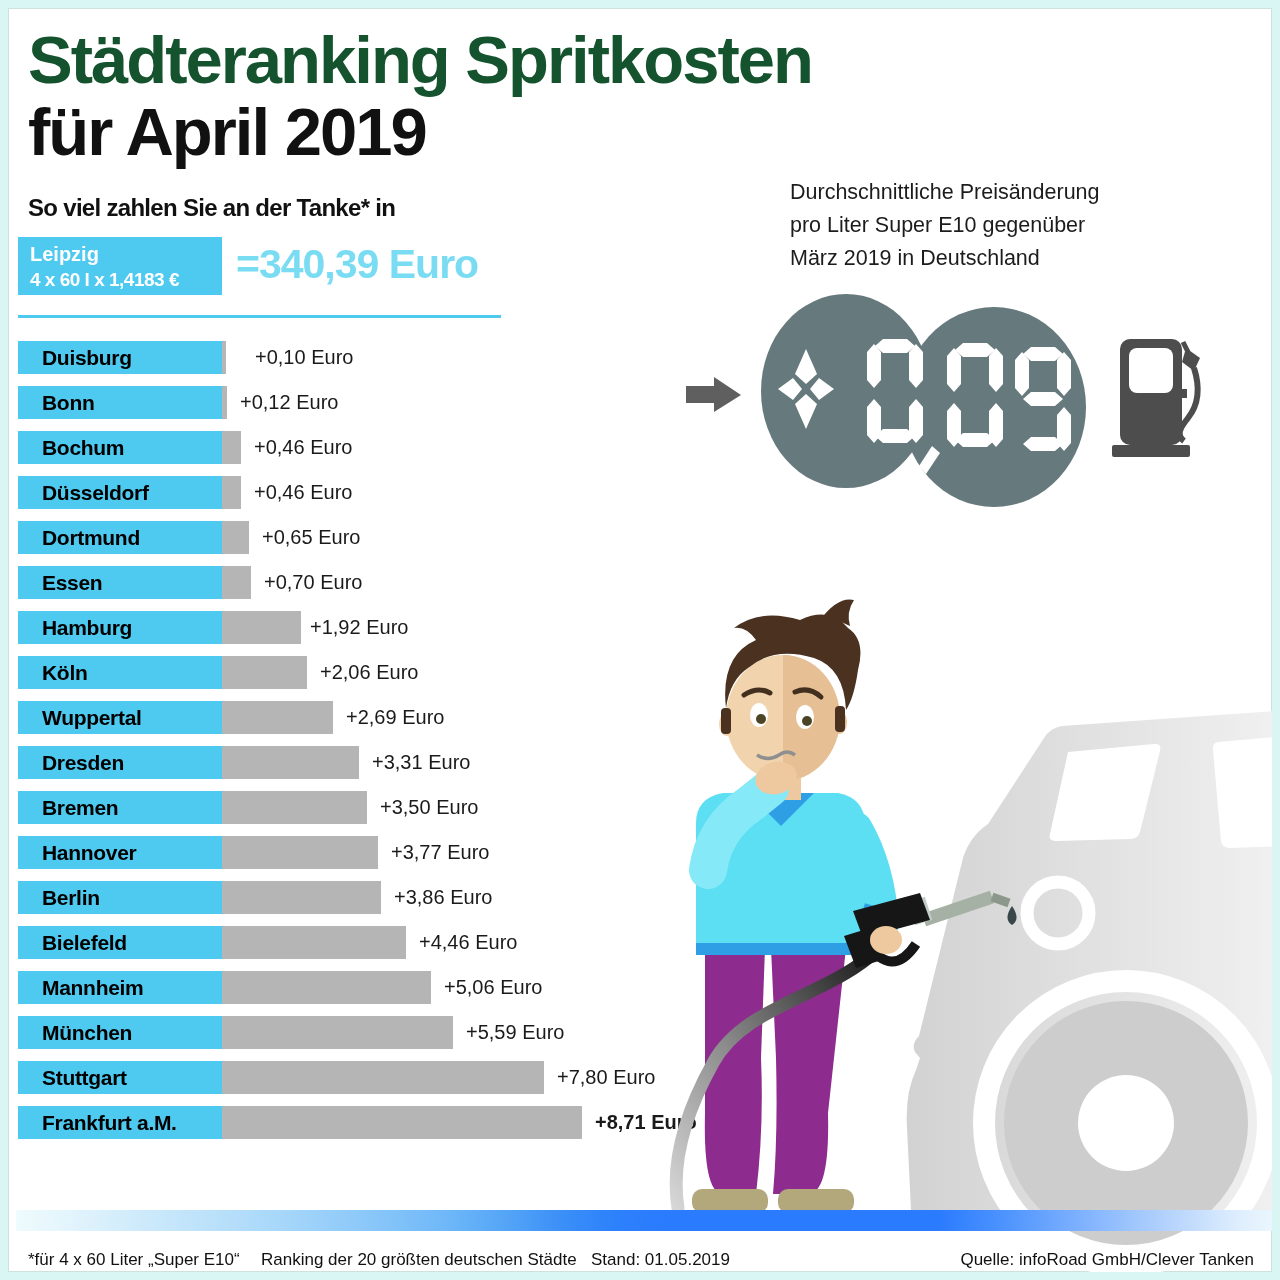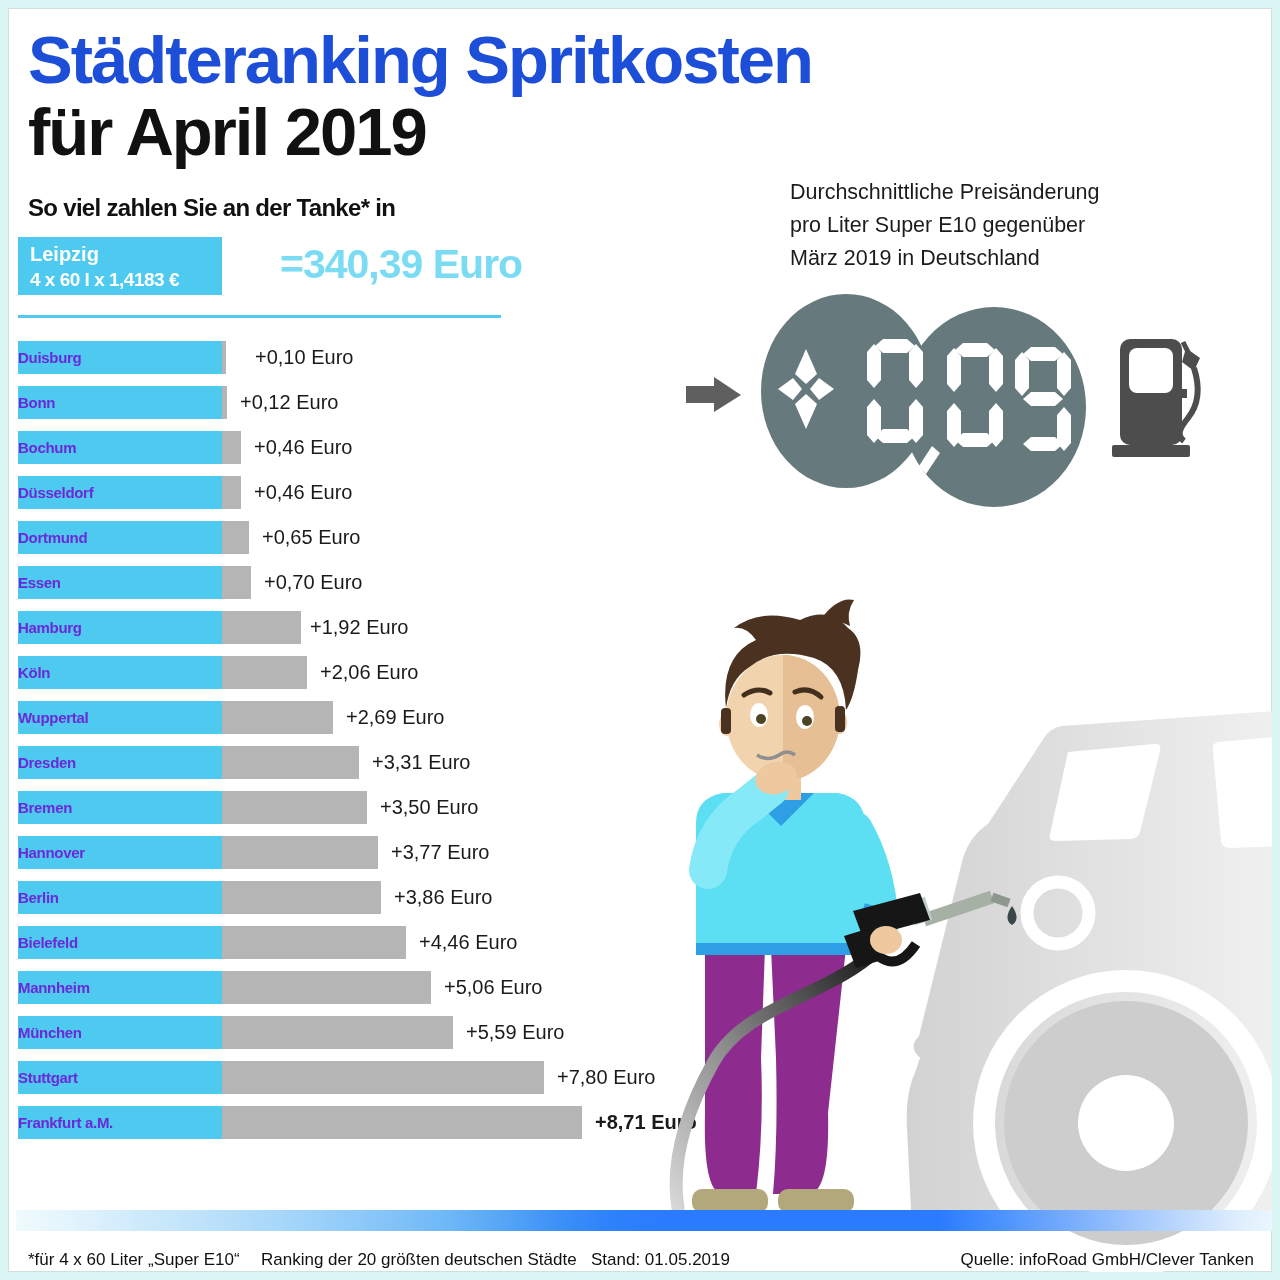--- a/index.html
+++ b/index.html
@@ -4,39 +4,39 @@
 <style>
   html,body{margin:0;padding:0;background:#ffffff;}
   .page{
     position:relative;width:1280px;height:1280px;box-sizing:border-box;
     border:8px solid #d9f6f5;background:#ffffff;overflow:hidden;
     font-family:"Liberation Sans", sans-serif;
     box-shadow: inset 0 0 0 1px #cfe0df;
   }
   .title{position:absolute;left:20px;top:16px;margin:0;font-size:67px;line-height:72px;
     font-weight:bold;letter-spacing:-2px;}
-  .title .t-gray{color:#1d4ed8;display:block;}
+  .title .t-gray{color:#14532d;display:block;}
   .title .t-black{color:#111111;display:block;}
   .subtitle{position:absolute;left:20px;top:186px;font-size:24px;font-weight:bold;
     color:#111;letter-spacing:-0.7px;}
   .example-box{position:absolute;left:10px;top:229px;width:204px;height:58px;
     background:#4ec9ef;color:#ffffff;box-sizing:border-box;padding:5px 0 0 12px;}
   .example-box .l1{font-size:20px;font-weight:bold;line-height:25px;display:block;}
   .example-box .l2{font-size:19px;font-weight:bold;line-height:25px;display:block;letter-spacing:-0.5px;}
   .example-total{position:absolute;left:228px;top:233px;font-size:41px;font-weight:bold;
-    color:#7adcf2;letter-spacing:-1px;margin-left:44px;}
+    color:#7adcf2;letter-spacing:-1px;}
   .divider{position:absolute;left:10px;top:307px;width:483px;height:3px;background:#4ec9ef;}
   .note{position:absolute;left:782px;top:168px;font-size:21.5px;line-height:33px;color:#1c1c1c;}
   .note div{white-space:nowrap;}
   #chart{position:absolute;left:10px;top:333px;width:720px;}
   .bar-row{position:relative;height:33px;margin-bottom:12px;}
   .bar-cyan{position:absolute;left:0;top:0;width:204px;height:33px;background:#4ec9ef;}
   .bar-gray{position:absolute;top:0;height:33px;background:#b5b5b5;}
-  .bar-city{position:absolute;left:0;top:0;line-height:33px;font-size:15px;
-    font-weight:bold;color:#6d28d9;letter-spacing:-0.3px;}
+  .bar-city{position:absolute;left:24px;top:0;line-height:33px;font-size:21px;
+    font-weight:bold;color:#000000;letter-spacing:-0.3px;}
   .bar-value{position:absolute;top:0;line-height:33px;font-size:20px;color:#1a1a1a;white-space:nowrap;}
   .gfx{position:absolute;left:0;top:0;width:1280px;height:1280px;pointer-events:none;}
   .bottom-bar{position:absolute;left:8px;top:1202px;width:1264px;height:21px;
     background:linear-gradient(to right,
       #effbfd 0%, #e0f3fc 5%, #cdeafb 10%, #b9e0fa 16%, #a3d5fa 22%,
       #8ac7f9 28%, #6fb8f8 34%, #53a4f7 39%, #3c90f7 43%, #2e82fb 47%,
       #2b7bff 51%, #2b7bff 73%, #4c93fe 78%, #74abfe 83%, #9cc4fd 88%,
       #c3dcfd 93%, #e0effe 97%, #ecf8fe 100%);}
   .footer-item{position:absolute;top:1242px;font-size:17px;color:#111111;white-space:nowrap;}
   .f1{left:20px;} .f2{left:253px;} .f3{left:583px;} .f4{right:18px;text-align:right;}

